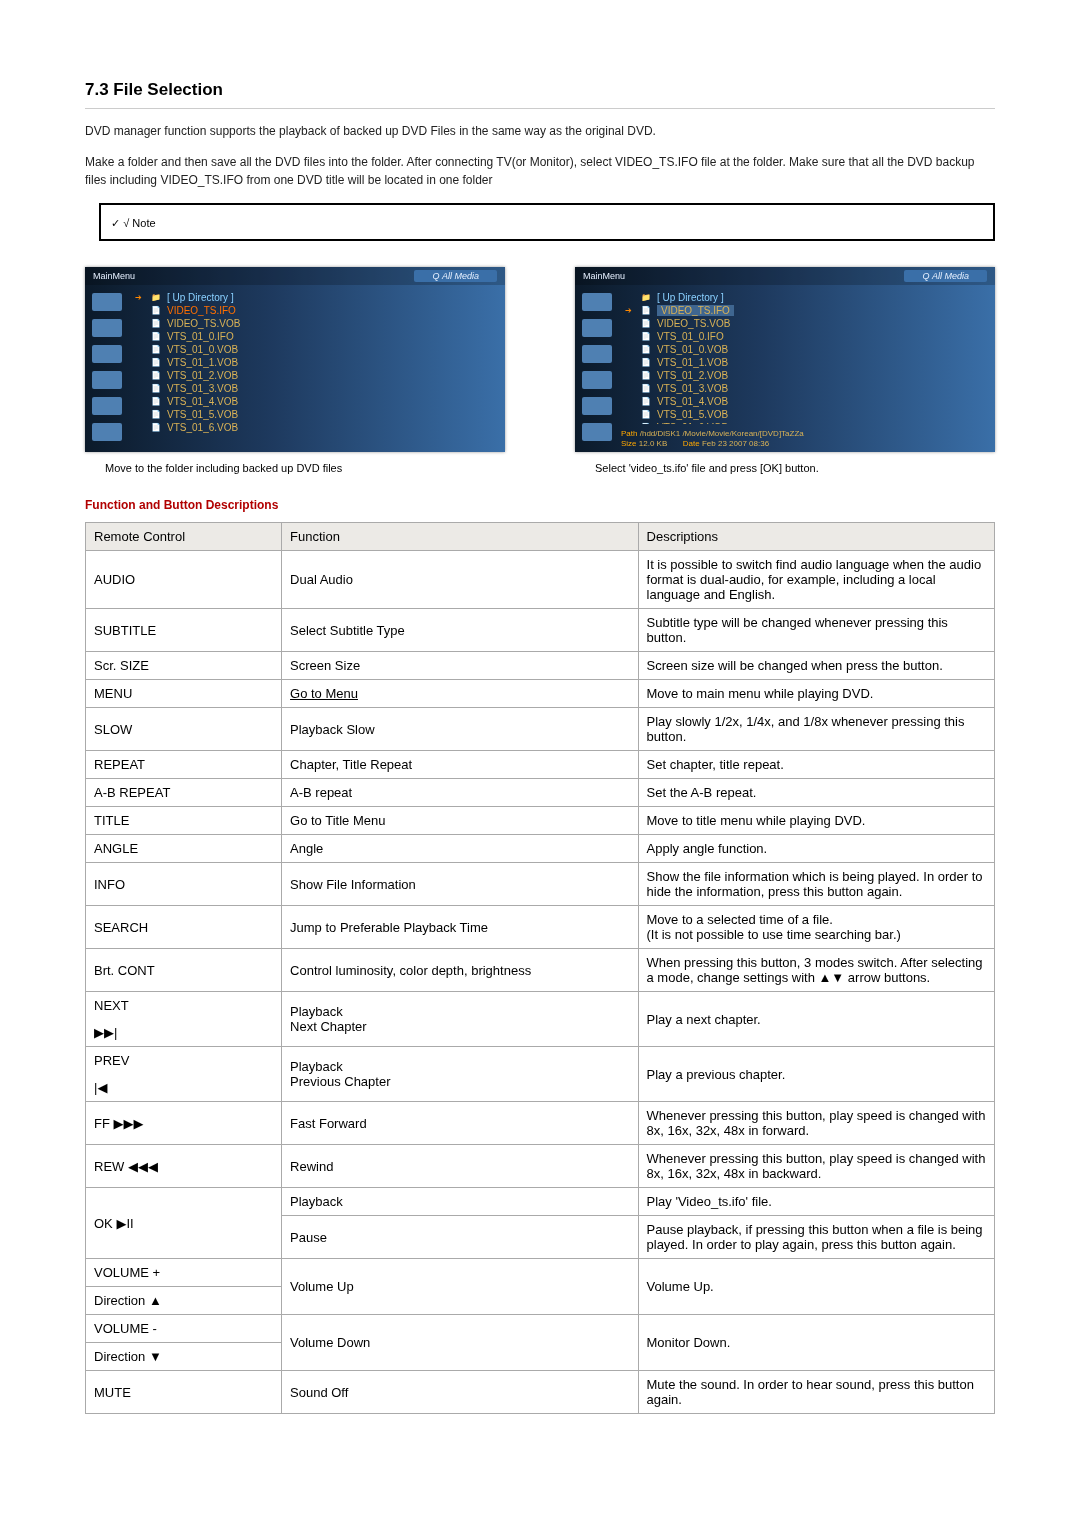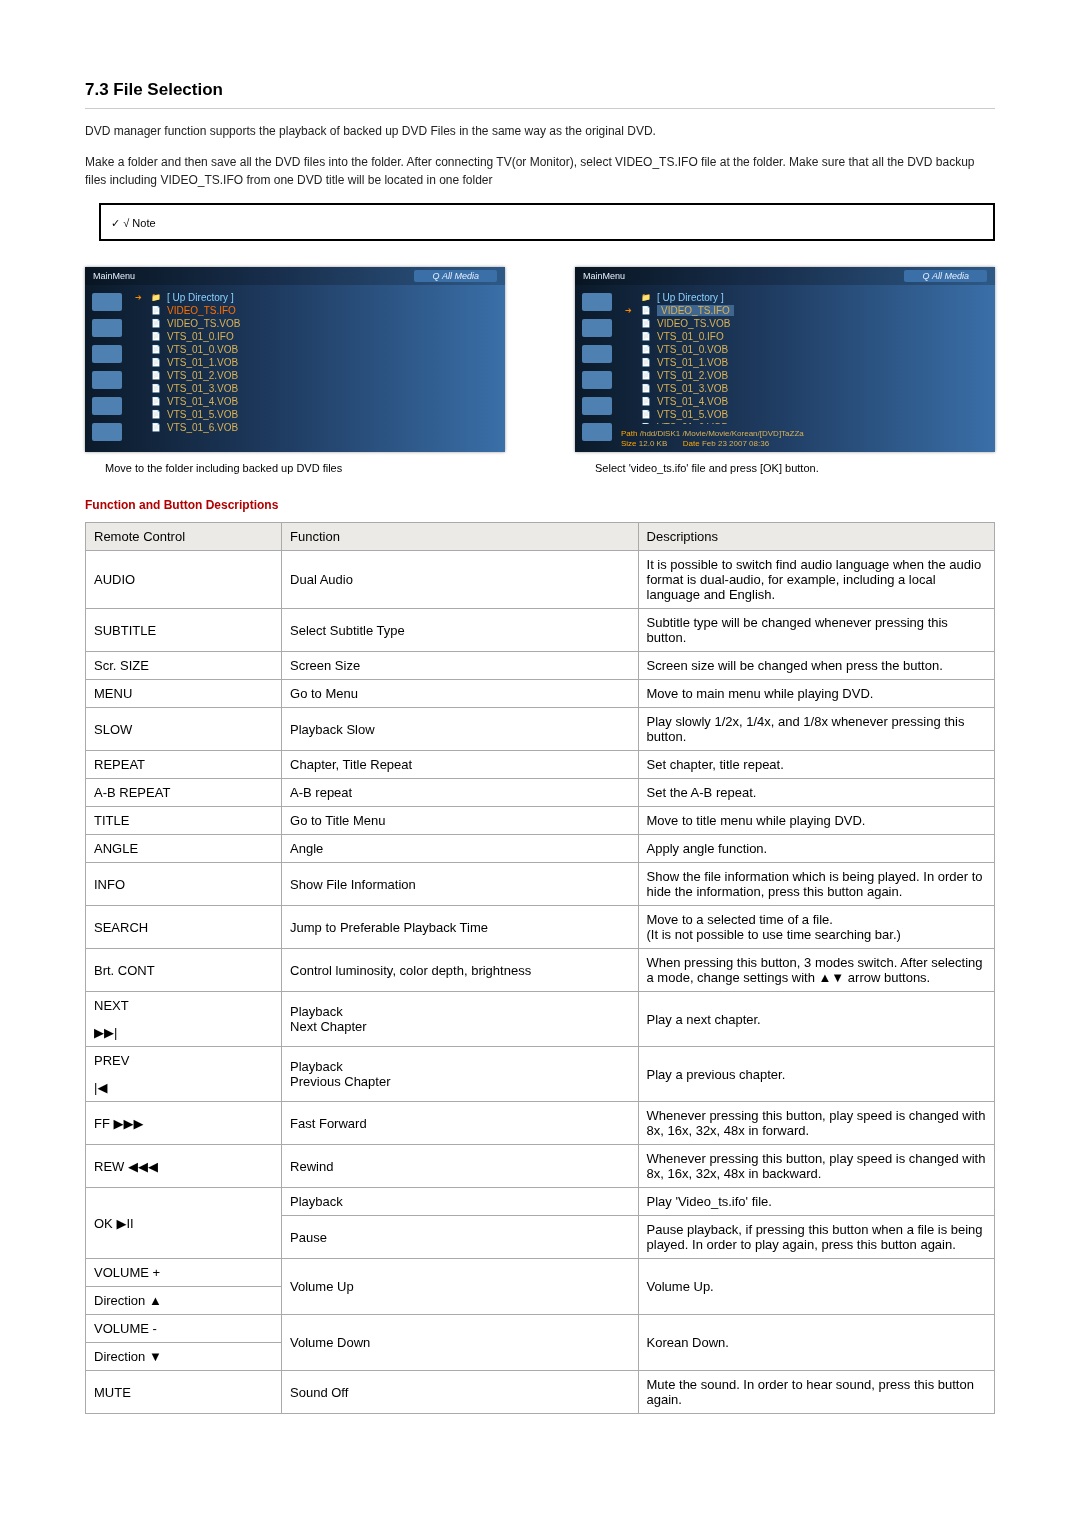--- a/index.html
+++ b/index.html
@@ -304,21 +304,21 @@
         <td style="white-space: pre-line;">Select Subtitle Type</td>
         <td style="white-space: pre-line;">Subtitle type will be changed whenever pressing this button.</td>
       </tr>
       <tr>
         <td>Scr. SIZE</td>
         <td style="white-space: pre-line;">Screen Size</td>
         <td style="white-space: pre-line;">Screen size will be changed when press the button.</td>
       </tr>
       <tr>
         <td>MENU</td>
-        <td style="white-space: pre-line;">Go to Menu</td>
+        <td style="white-space: pre-line; text-decoration: underline;">Go to Menu</td>
         <td style="white-space: pre-line;">Move to main menu while playing DVD.</td>
       </tr>
       <tr>
         <td>SLOW</td>
         <td style="white-space: pre-line;">Playback Slow</td>
         <td style="white-space: pre-line;">Play slowly 1/2x, 1/4x, and 1/8x whenever pressing this button.</td>
       </tr>
       <tr>
         <td>REPEAT</td>
         <td style="white-space: pre-line;">Chapter, Title Repeat</td>
@@ -405,21 +405,21 @@
       <td rowspan="2">Volume Up</td>
       <td rowspan="2">Volume Up.</td>
     </tr>
     <tr>
       <td>Direction ▲</td>
     </tr>
 
     <tr>
       <td>VOLUME -</td>
       <td rowspan="2">Volume Down</td>
-      <td rowspan="2">Korean Down.</td>
+      <td rowspan="2">Monitor Down.</td>
     </tr>
     <tr>
       <td>Direction ▼</td>
     </tr>
 
     <tr>
       <td>MUTE</td>
       <td>Sound Off</td>
       <td>Mute the sound. In order to hear sound, press this button again.</td>
     </tr>

